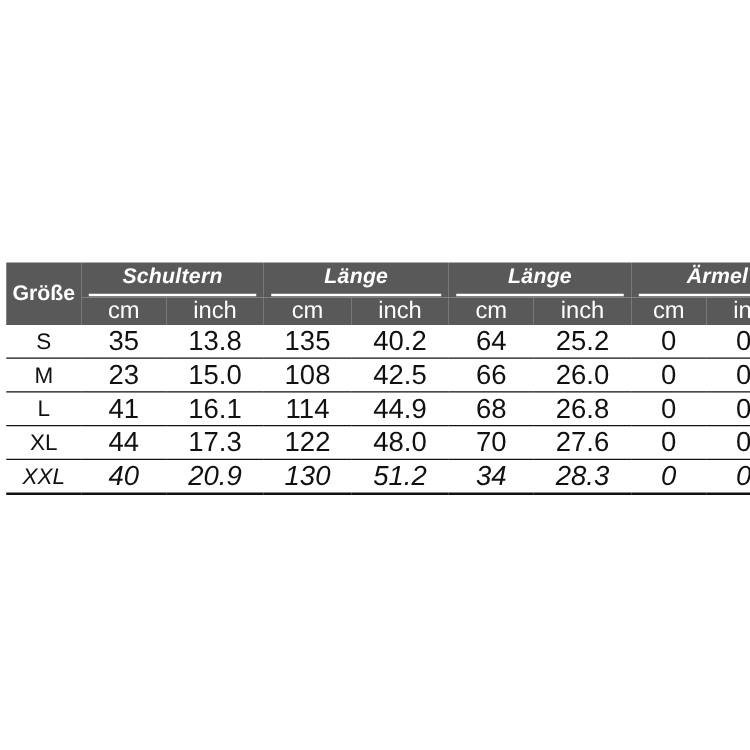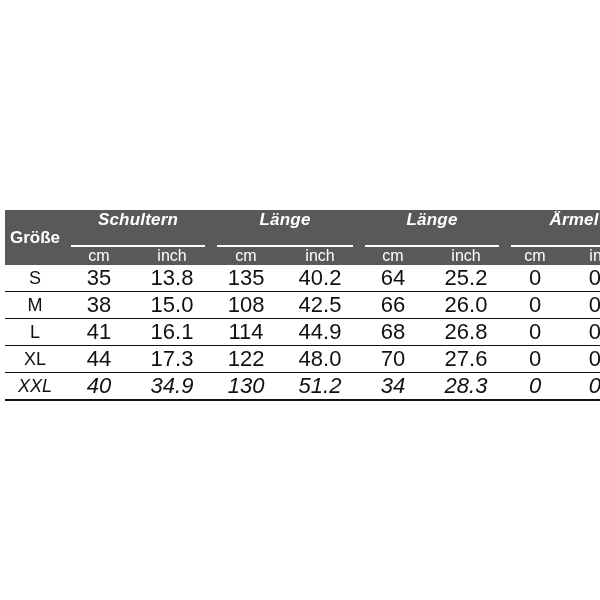--- a/index.html
+++ b/index.html
@@ -45,28 +45,28 @@
     font-style: italic;
     font-weight: bold;
     text-align: center;
     vertical-align: middle;
     letter-spacing: 0.2px;
   }
 
   .group-row th.group-label .glabel {
     display: block;
     line-height: 20px;
-    padding-bottom: 15px;
+    padding-bottom: 4px;
     border-bottom: 2px solid #ffffff;
     margin: 0 6px;
   }
 
   .unit-row th.unit-label {
     height: 15px;
-    font-size: 16px;
+    font-size: 19px;
     font-weight: normal;
     text-align: center;
     vertical-align: middle;
     padding-bottom: 3px;
   }
 
   th.size-corner {
     background: #595959;
     color: #ffffff;
     font-size: 17px;
@@ -165,21 +165,21 @@
         <td>135</td>
         <td>40.2</td>
         <td>64</td>
         <td>25.2</td>
         <td>0</td>
         <td>0.0</td>
       </tr>
 
       <tr>
         <td class="size-cell">M</td>
-        <td>38</td>
+        <td>23</td>
         <td>15.0</td>
         <td>108</td>
         <td>42.5</td>
         <td>66</td>
         <td>26.0</td>
         <td>0</td>
         <td>0.0</td>
       </tr>
 
       <tr>
@@ -202,21 +202,21 @@
         <td>48.0</td>
         <td>70</td>
         <td>27.6</td>
         <td>0</td>
         <td>0.0</td>
       </tr>
 
       <tr>
         <td class="size-cell">XXL</td>
         <td>40</td>
-        <td>34.9</td>
+        <td>20.9</td>
         <td>130</td>
         <td>51.2</td>
         <td>34</td>
         <td>28.3</td>
         <td>0</td>
         <td>0.0</td>
       </tr>
     </tbody>
   </table>
 

